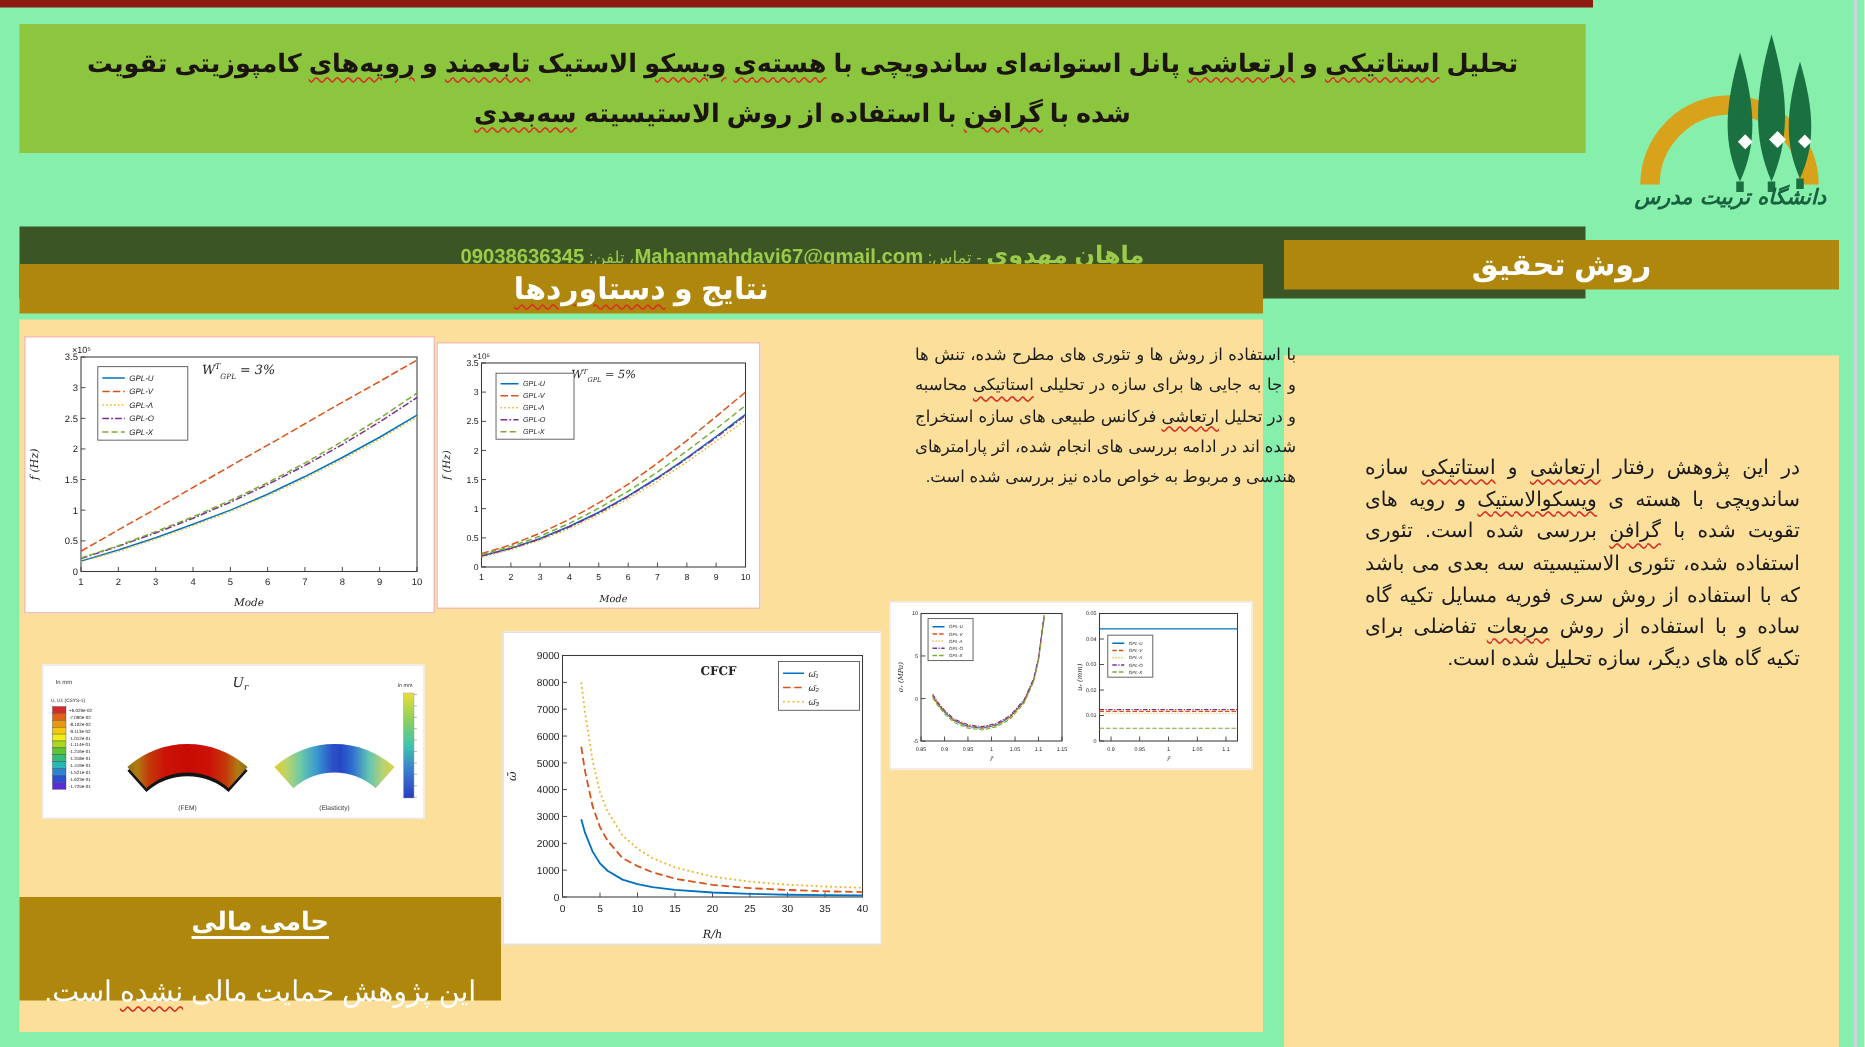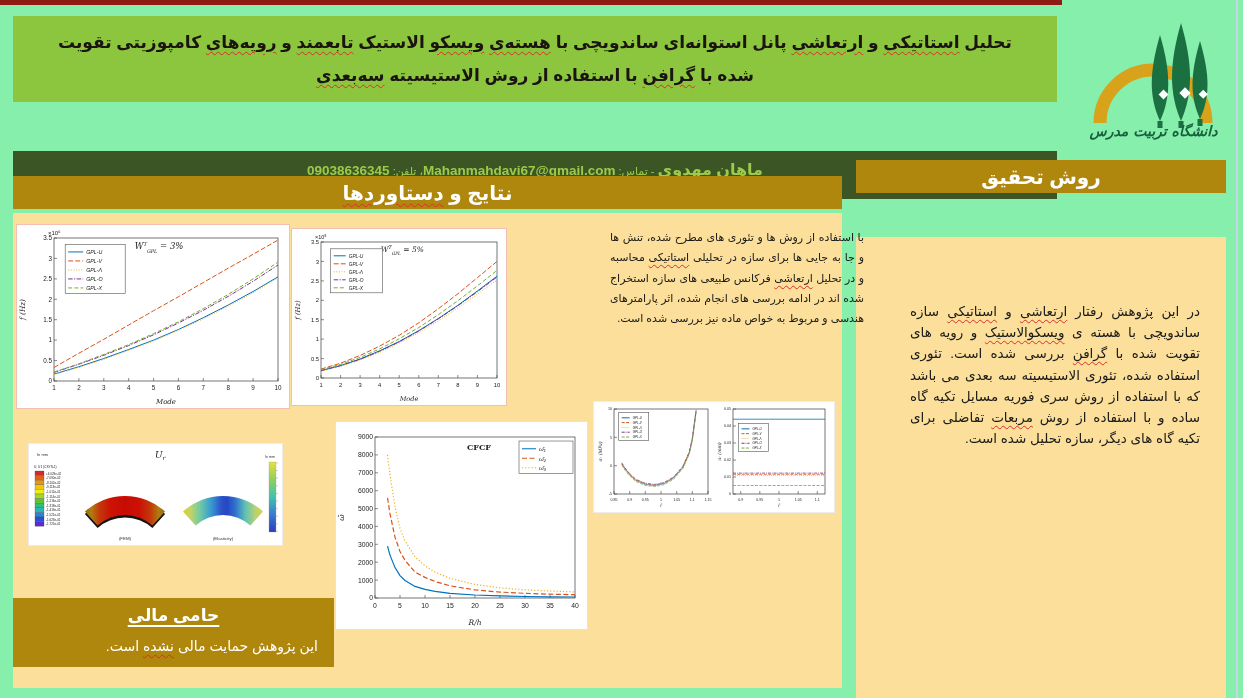--- a/index.html
+++ b/index.html
@@ -25,21 +25,21 @@
   #method-paragraph{margin:64px 26px 0 54px;width:290px;direction:rtl;text-align:justify;font-size:13.5px;line-height:1.57;color:#1a1a1a;}
   #results-paragraph{left:610px;top:227px;width:254px;direction:rtl;text-align:justify;font-size:11px;line-height:1.85;color:#1a1a1a;}
   .figbox{background:#ffffff;}
   #fig-freq3{left:16px;top:224px;width:272px;height:183px;border:1px solid #f2c0b0;}
   #fig-freq5{left:291px;top:228px;width:214px;height:176px;border:1px solid #f2c0b0;}
   #fig-contour{left:28px;top:443px;width:253px;height:101px;border:1px solid #ececec;}
   #fig-cfcf{left:335px;top:421px;width:251px;height:207px;border:1px solid #e3e3e3;}
   #fig-small{left:593px;top:401px;width:240px;height:110px;border:1px solid #ececec;display:flex;}
   #sponsor-box{left:13px;top:598px;width:321px;height:69px;background:#B0870D;color:#fff;}
   #sponsor-title{margin-top:7px;text-align:center;font-size:17px;font-weight:bold;text-decoration:underline;text-decoration-thickness:1.5px;text-underline-offset:4px;}
-  #sponsor-text{margin-top:12px;padding:0 16px;direction:rtl;text-align:right;font-size:14px;}
+  #sponsor-text{margin-top:25px;padding:0 16px;direction:rtl;text-align:center;font-size:19px;}
   #logo{left:1090px;top:5px;width:127px;height:157px;}
   #logo-wordmark{left:1088px;top:123px;width:131px;text-align:center;font-size:14px;font-weight:bold;font-style:italic;color:#19603F;font-family:"DejaVu Serif","Liberation Serif",serif;}
   #window-edge{left:1236px;top:0;width:2px;height:698px;background:#c8d5e2;}
 </style>
 </head>
 <body>
 
 <div id="page">
 
   <div id="top-strip" class="abs"></div>

